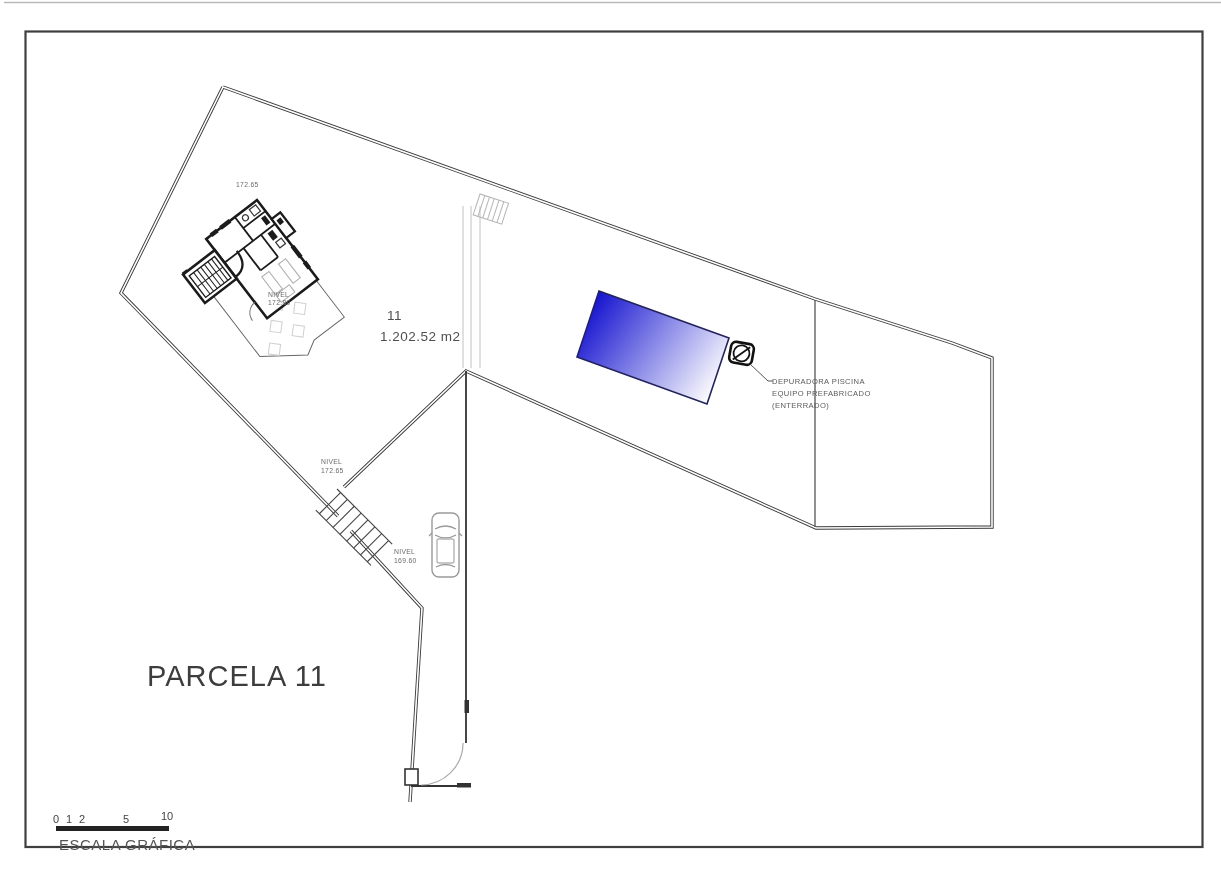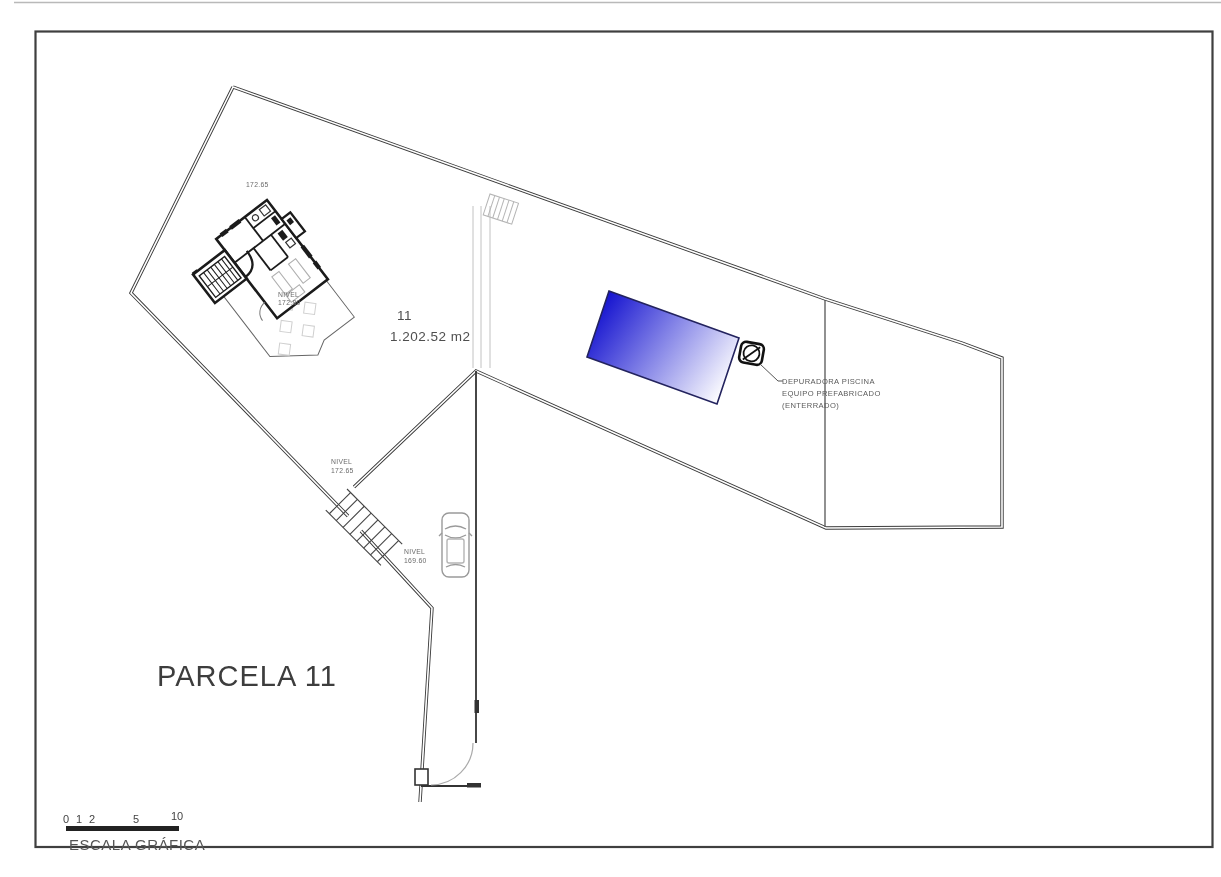--- a/index.html
+++ b/index.html
@@ -1,17 +1,17 @@
 <!DOCTYPE html>
 <html><head>
 <meta charset="utf-8">
 <style>
   html,body{margin:0;padding:0;width:1221px;height:877px;background:#ffffff;overflow:hidden;}
   body{font-family:"Liberation Sans", sans-serif;}
-  #stage{position:absolute;left:14px;top:0;width:1074px;height:877px;text-decoration:underline;}
+  #stage{position:absolute;left:4px;top:0;width:1074px;height:877px;text-decoration:underline;}
   svg{position:absolute;left:0;top:0;}
   text{fill:#4a4a4a;}
   .lvl{font-size:6.8px;fill:#6a6a6a;letter-spacing:.3px;}
   .note{font-size:7.6px;fill:#5a5a5a;letter-spacing:.4px;}
   .big{font-size:13.5px;fill:#4f4f4f;letter-spacing:.5px;}
   .title{font-size:29px;fill:#3d3d3d;letter-spacing:1px;font-weight:400;}
   .scalenum{font-size:11px;fill:#444;}
   .scalelab{font-size:15px;fill:#555;letter-spacing:.5px;}
 </style>
 </head>

